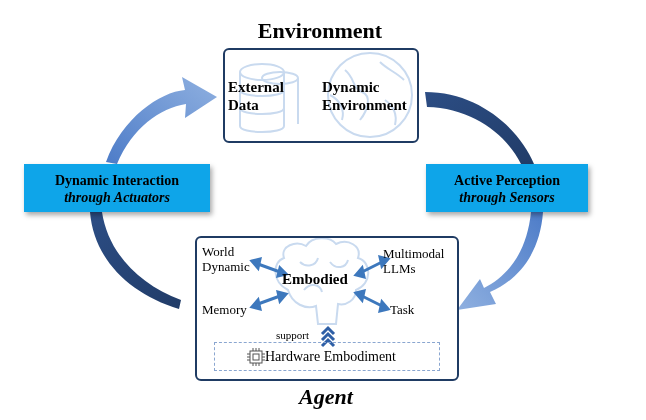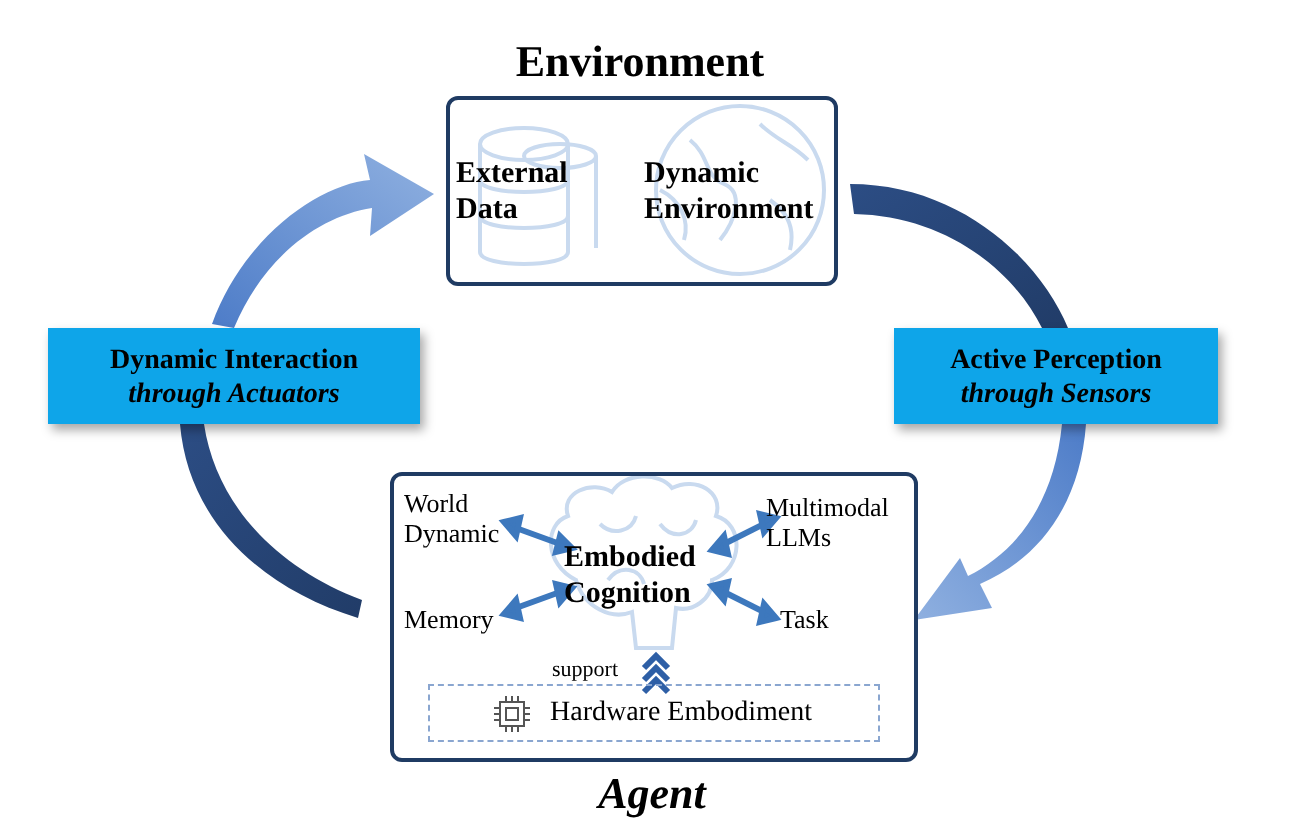--- a/index.html
+++ b/index.html
@@ -101,41 +101,40 @@
 <div class="t bold" style="left:322px; top:78px; width:96px; font-size:15px; line-height:18px;">
   <div>Dynamic</div>
   <div>Environment</div>
 </div>
 
 <div class="label-box" style="left:24px; top:164px; width:186px; height:48px;">
   <div class="b">Dynamic Interaction</div>
   <div class="i">through Actuators</div>
 </div>
 
-<div class="label-box" style="left:447px; top:164px; width:162px; height:48px;">
+<div class="label-box" style="left:426px; top:164px; width:162px; height:48px;">
   <div class="b">Active Perception</div>
   <div class="i">through Sensors</div>
 </div>
 
 <div class="box" style="left:195px; top:236px; width:264px; height:145px; background:transparent;"></div>
 
 <div class="t" style="left:202px; top:244px; width:50px;">
   <div>World</div>
   <div>Dynamic</div>
 </div>
 <div class="t" style="left:383px; top:246px; width:72px;">
   <div>Multimodal</div>
   <div>LLMs</div>
 </div>
 <div class="t" style="left:202px; top:302px; width:52px;">Memory</div>
 <div class="t" style="left:390px; top:302px; width:50px;">Task</div>
 
 <div class="t bold" style="left:282px; top:270px; width:80px; font-size:15px; line-height:18px;">
   <div>Embodied</div>
-  <div>Cognition</div>
 </div>
 
 <div class="t" style="left:276px; top:328px; width:44px; font-size:11px;">support</div>
 
 <div class="hw" style="left:214px; top:342px; width:226px; height:29px;"></div>
-<div class="t" style="left:275px; top:349px; width:150px; font-size:14px; text-align:left;">Hardware Embodiment</div>
+<div class="t" style="left:265px; top:349px; width:150px; font-size:14px; text-align:left;">Hardware Embodiment</div>
 
 <div class="title" style="left:226px; top:384px; width:200px;font-style:italic;">Agent</div>
 
 </body></html>

